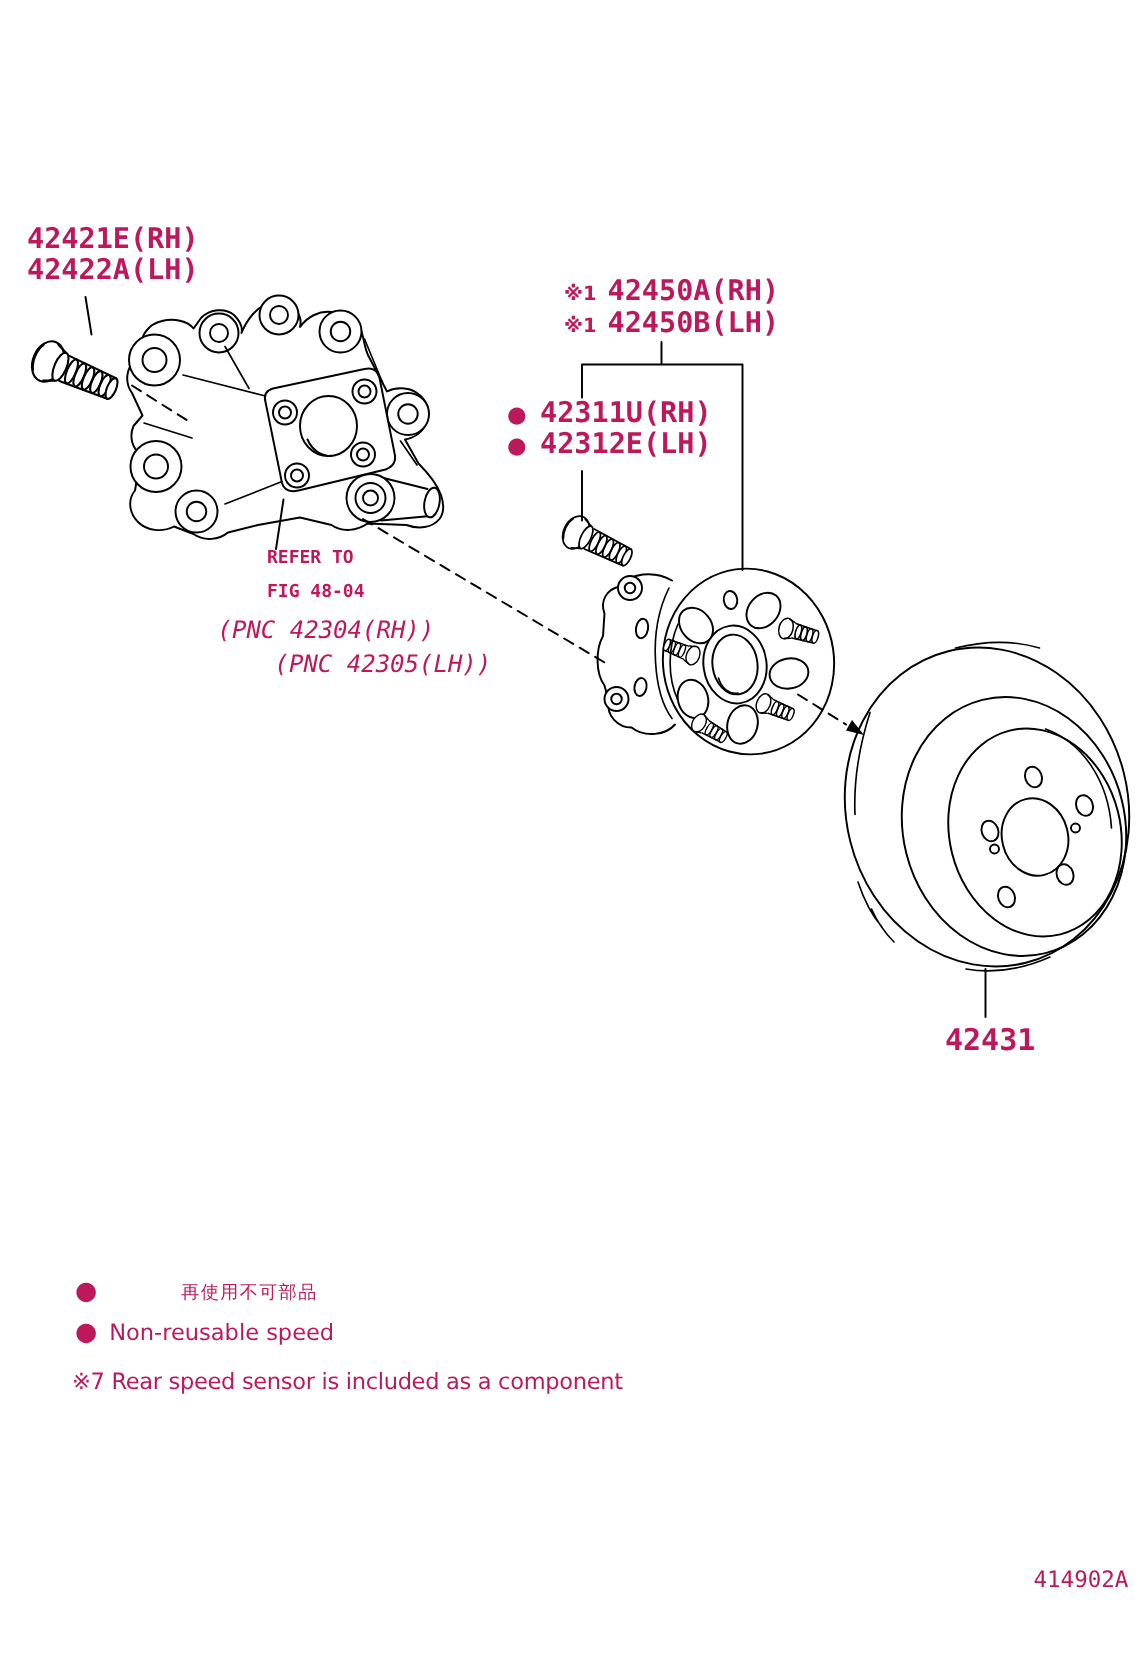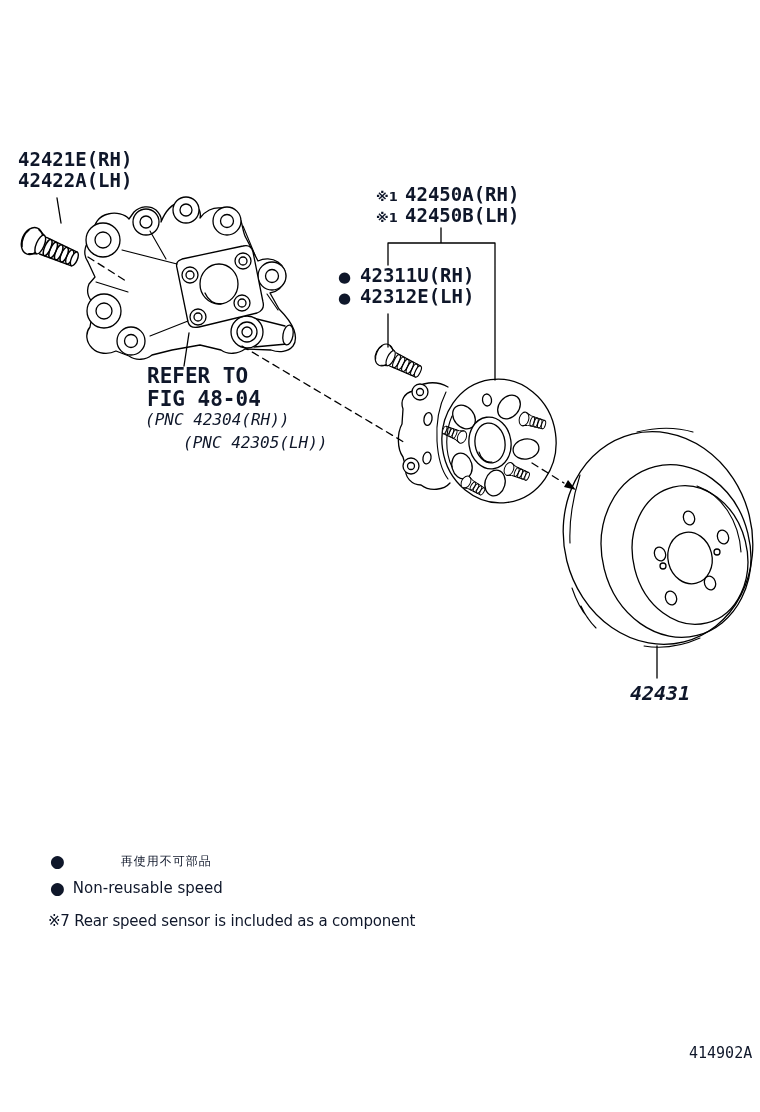--- a/index.html
+++ b/index.html
@@ -1,26 +1,26 @@
 <!DOCTYPE html>
 <html><head>
 <meta charset="utf-8">
 <style>
   html,body{margin:0;padding:0;background:#fff;}
   #canvas{position:relative;width:760px;height:1112px;background:#fff;overflow:hidden;
-          font-family:"DejaVu Sans",sans-serif;color:#0f172a;}
+          font-family:"DejaVu Sans",sans-serif;color:#be185d;}
   #art{position:absolute;left:0;top:0;}
   .abs{position:absolute;white-space:nowrap;}
   .pn{font-family:"DejaVu Sans Mono",monospace;font-weight:bold;font-size:19px;line-height:21px;}
   .pn-row{display:flex;align-items:baseline;}
   .pfx{font-family:"DejaVu Sans",sans-serif;font-weight:bold;font-size:13px;margin-right:7px;width:22px;display:inline-block;}
   .dot{font-family:"DejaVu Sans",sans-serif;font-size:15px;margin-right:4px;width:18px;display:inline-block;}
-  .refer-bold{font-family:"DejaVu Sans Mono",monospace;font-weight:bold;font-size:21px;}
+  .refer-bold{font-family:"DejaVu Sans Mono",monospace;font-weight:bold;font-size:12px;margin-left:31px;}
   .refer-norm{font-family:"DejaVu Sans Mono",monospace;font-weight:normal;font-size:16px;font-style:italic;}
-  .disc-pn{font-family:"DejaVu Sans Mono",monospace;font-weight:bold;font-size:20px;font-style:italic;}
+  .disc-pn{font-family:"DejaVu Sans Mono",monospace;font-weight:bold;font-size:20px;}
   .legend-row{display:flex;align-items:center;font-size:15px;}
   .legend-dot{font-size:17px;margin-right:8px;line-height:1;}
   .legend-jp{font-size:12px;letter-spacing:1px;margin-left:48px;}
   .note{font-size:15px;letter-spacing:-0.2px;}
   .docnum{font-family:"DejaVu Sans Mono",monospace;font-size:15px;}
 </style>
 </head>
 <body>
 
 <div id="canvas">

